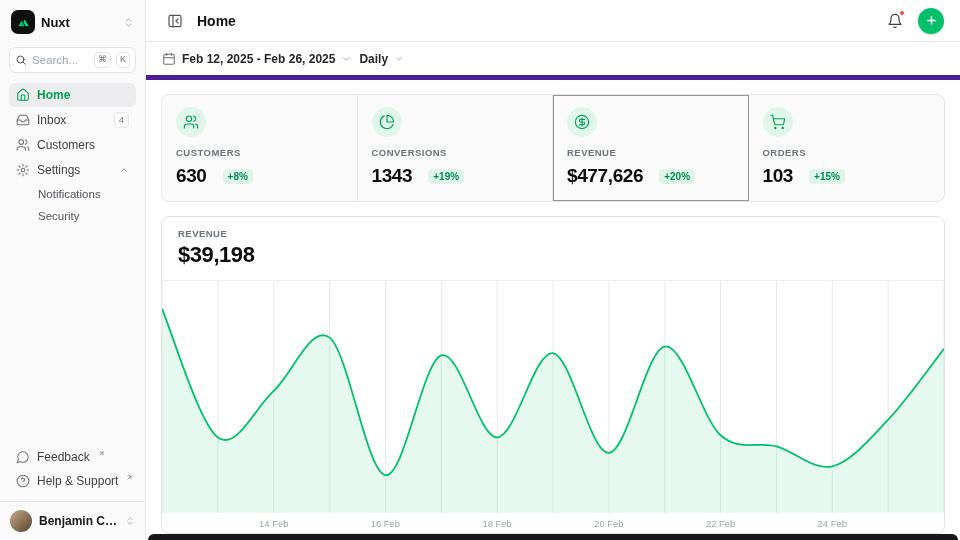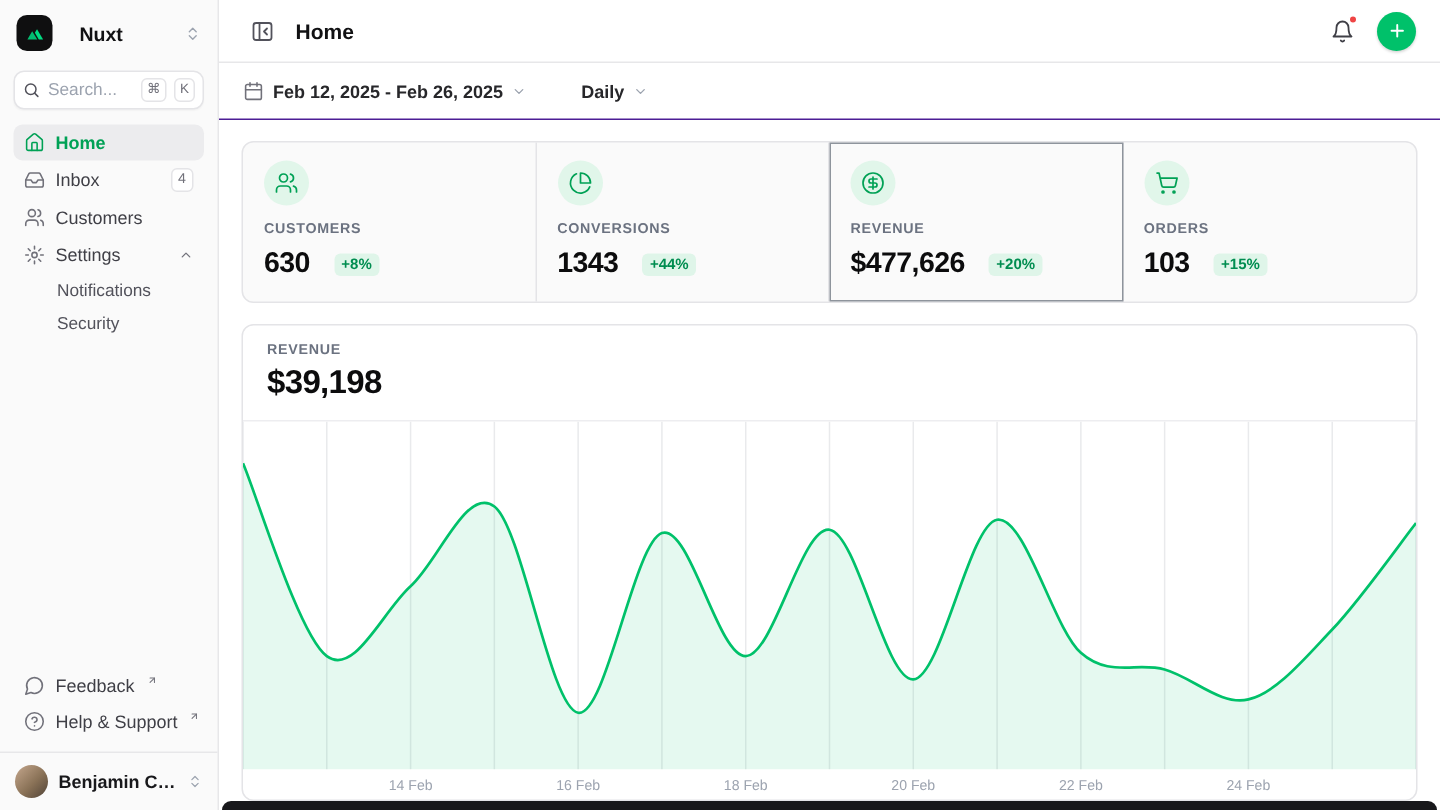--- a/index.html
+++ b/index.html
@@ -1,21 +1,21 @@
 <!DOCTYPE html>
 <html><head>
 <meta charset="utf-8">
 <style>
   html,body{margin:0;padding:0;background:#ffffff;}
   *{box-sizing:border-box;}
   .app{width:960px;height:540px;display:flex;font-family:"Liberation Sans",sans-serif;color:#18181b;background:#fff;overflow:hidden;position:relative;}
 
   
   .sidebar{width:146px;min-width:146px;background:#fafafa;border-right:1px solid #e7e7e9;padding:8px 9px 6px;display:flex;flex-direction:column;}
-  .team-picker{display:flex;align-items:center;gap:18px;padding:2px 2px 0;cursor:pointer;}
+  .team-picker{display:flex;align-items:center;gap:6px;padding:2px 2px 0;cursor:pointer;}
   .logo{width:24px;height:24px;border-radius:7px;background:#0f0f10;display:flex;align-items:center;justify-content:center;flex:none;}
   .team-name{flex:1;font-size:13px;font-weight:700;color:#111113;}
   .muted-icon{color:#9ca3af;display:flex;align-items:center;}
   .search{margin:13px 0 10px;height:26px;background:#fff;border:1px solid #e4e4e7;border-radius:7px;display:flex;align-items:center;gap:5px;padding:2px 5px;cursor:pointer;box-shadow:0 1px 1px rgba(0,0,0,.03);}
   .search .ph{flex:1;font-size:11.5px;color:#9ca3af;white-space:nowrap;overflow:hidden;}
   kbd{font-family:"Liberation Sans",sans-serif;font-size:9px;color:#71717a;background:#fff;border:1px solid #e4e4e7;border-radius:4px;padding:1px 3px;min-width:10px;text-align:center;line-height:1.25;}
   nav{display:flex;flex-direction:column;gap:1px;}
   .nav-item{display:flex;align-items:center;gap:7px;height:24px;padding:0 7px;border-radius:6px;font-size:12px;color:#3f3f46;cursor:pointer;white-space:nowrap;}
   .nav-item svg{color:#71717a;flex:none;}
   .nav-item.active{background:#ececee;color:#00a155;font-weight:600;}
@@ -31,21 +31,21 @@
 
   
   .main{flex:1;display:flex;flex-direction:column;min-width:0;background:#fff;position:relative;}
   .topbar{height:42px;border-bottom:1px solid #e7e7e9;display:flex;align-items:center;gap:9px;padding:0 16px;flex:none;}
   .icon-btn{width:26px;height:26px;border-radius:6px;display:flex;align-items:center;justify-content:center;cursor:pointer;color:#52525b;}
   .page-title{font-size:14px;font-weight:700;color:#111113;}
   .topbar-right{margin-left:auto;display:flex;align-items:center;gap:10px;}
   .bell-wrap{position:relative;}
   .dot{position:absolute;top:2px;right:3px;width:6px;height:6px;border-radius:50%;background:#ef4444;border:1px solid #fff;}
   .plus-btn{width:26px;height:26px;border-radius:50%;background:#00c16a;display:flex;align-items:center;justify-content:center;cursor:pointer;color:#fff;box-shadow:0 1px 2px rgba(0,0,0,.18);}
-  .toolbar{height:38px;border-bottom:1px solid #4c1d95;display:flex;align-items:center;gap:36px;padding:0 16px;flex:none;}
+  .toolbar{height:38px;border-bottom:5px solid #4c1d95;display:flex;align-items:center;gap:8px;padding:0 16px;flex:none;}
   .tool-btn{display:flex;align-items:center;gap:6px;font-size:12px;font-weight:600;color:#27272a;cursor:pointer;}
   .tool-btn svg{color:#71717a;}
   .tool-btn .chev{color:#9ca3af;}
 
   .content{flex:1;min-height:0;display:flex;flex-direction:column;gap:14px;padding:14px 15px 0;}
   .stats{display:grid;grid-template-columns:repeat(4,1fr);border:1px solid #e4e4e7;border-radius:8px;background:#fafafa;flex:none;}
   .stat-card{padding:12px 14px 14px;border-right:1px solid #e4e4e7;cursor:pointer;}
   .stat-card:last-child{border-right:none;}
   .stat-card.selected{outline:1px solid #8e949c;outline-offset:-1px;}
   .stat-icon{width:30px;height:30px;border-radius:50%;background:#e1f6ea;display:flex;align-items:center;justify-content:center;margin-bottom:10px;color:#00a155;}
@@ -255,21 +255,21 @@
         <div class="stat-card">
           <div class="stat-icon">
             <svg width="16" height="16" viewBox="0 0 24 24" fill="none" stroke="currentColor" stroke-width="1.7" stroke-linecap="round" stroke-linejoin="round">
                 <path d="M21.21 15.89A10 10 0 1 1 8 2.83"></path>
                 <path d="M22 12A10 10 0 0 0 12 2v10z"></path>
               </svg>
           </div>
           <div class="stat-label">CONVERSIONS</div>
           <div class="stat-value-row">
             <span class="stat-value">1343</span>
-            <span class="delta-badge">+44%</span>
+            <span class="delta-badge">+19%</span>
           </div>
         </div>
 
         <div class="stat-card selected">
           <div class="stat-icon">
             <svg width="16" height="16" viewBox="0 0 24 24" fill="none" stroke="currentColor" stroke-width="1.7" stroke-linecap="round" stroke-linejoin="round">
                 <circle cx="12" cy="12" r="10"></circle>
                 <path d="M16 8h-6a2 2 0 1 0 0 4h4a2 2 0 1 1 0 4H8"></path>
                 <path d="M12 18V6"></path>
               </svg>

